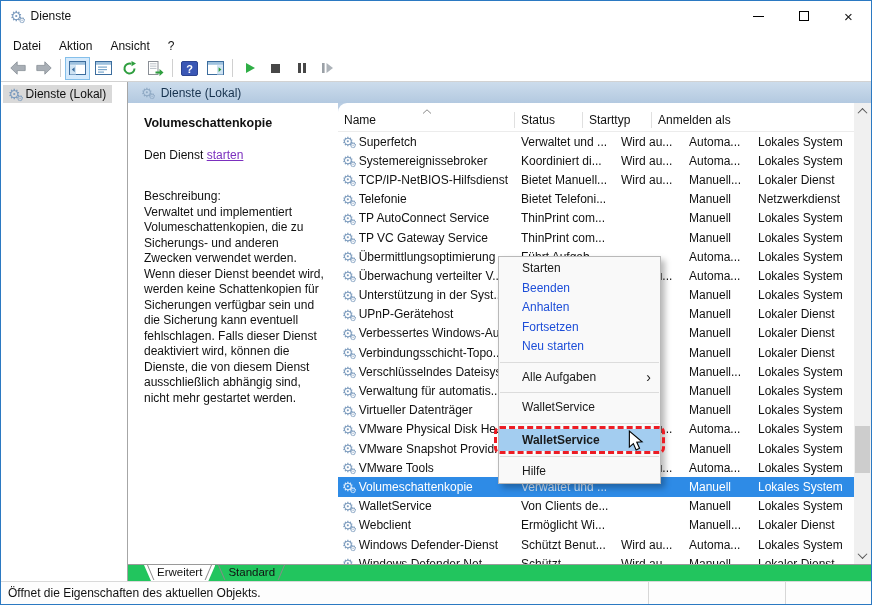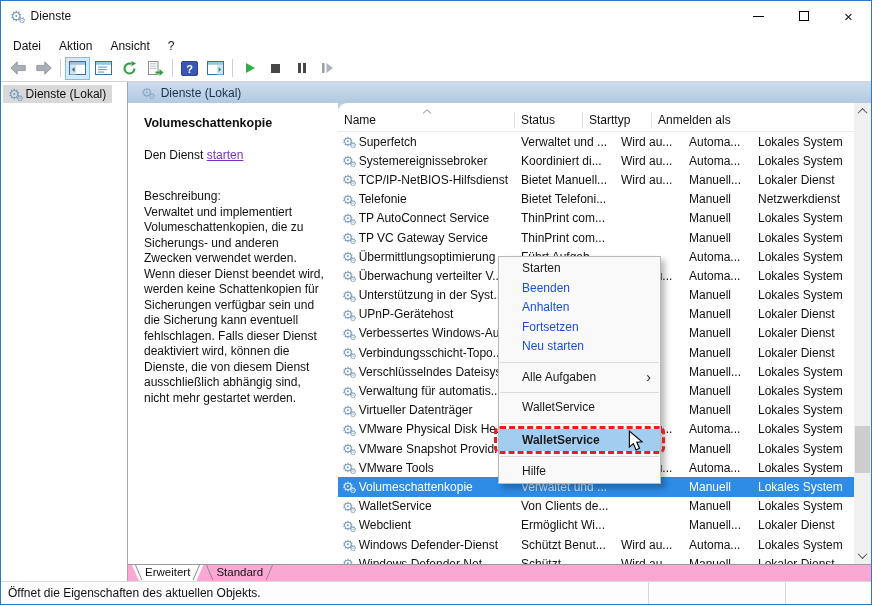--- a/index.html
+++ b/index.html
@@ -75,22 +75,22 @@
 
   .vscroll { width:17px; flex:none; background:#f0f0f0; position:relative; }
   .sb-btn { position:absolute; left:0; width:17px; height:17px; display:flex; align-items:center; justify-content:center; }
   .sb-up { top:0; } .sb-down { bottom:0; }
   .chev { width:7px; height:7px; border-left:1.4px solid #555; border-top:1.4px solid #555; display:block; }
   .chev.up { transform:rotate(45deg) translate(1px,1px); }
   .chev.down { transform:rotate(225deg) translate(1px,1px); }
   .sb-thumb { position:absolute; left:1px; right:1px; top:323px; height:47px; background:#cdcdcd; }
 
   
-  .tabstrip { height:17px; flex:none; background:#f9a8d4; border-top:1px solid #9a9a9a;
-              display:flex; padding-left:4px; font-size:11.5px; position:relative; }
+  .tabstrip { height:17px; flex:none; background:#22c55e; border-top:1px solid #9a9a9a;
+              display:flex; padding-left:16px; font-size:11.5px; position:relative; }
   .tab { position:relative; padding:0 13px; line-height:15px; height:16px; }
   .tab.active { background:#fff; clip-path:polygon(0 0,100% 0,calc(100% - 7px) 100%,7px 100%); }
   .tab .edge-l,.tab .edge-r { position:absolute; top:0; height:15px; width:1px; background:#8a8a8a; transform-origin:top; }
   .tab .edge-l { left:3px; transform:skewX(23deg); }
   .tab .edge-r { right:3px; transform:skewX(-23deg); }
 
   
   .statusbar { height:23px; flex:none; border-top:1px solid #d9d9d9; display:flex; align-items:center;
                padding-left:7px; background:#fdfdfd; }
   .sb-spacer { flex:1; }

